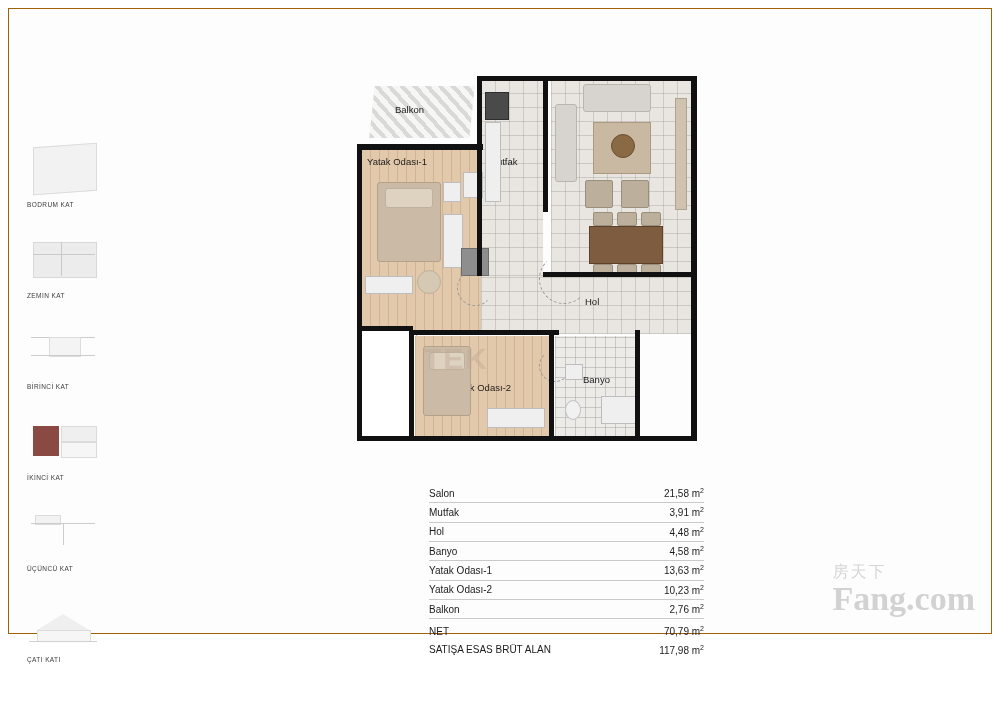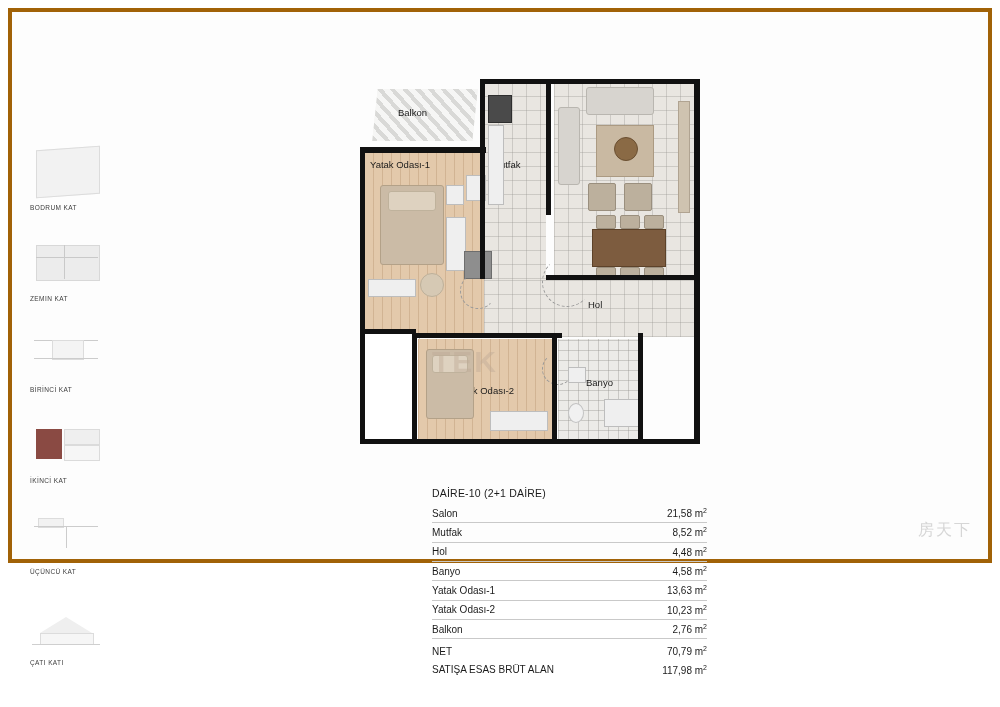--- a/index.html
+++ b/index.html
@@ -4,23 +4,23 @@
 <style>
   html,body{margin:0;padding:0;}
   body{
     width:1000px;height:707px;
     background:#ffffff;
     font-family:"Liberation Sans", sans-serif;
     position:relative;
     overflow:hidden;
   }
   .page{
-    position:absolute;left:8px;top:8px;width:984px;height:555px;
+    position:absolute;left:8px;top:8px;width:984px;height:626px;
     background:#fdfdfd;
-    border:4px solid #a16207;
+    border:1px solid #a16207;
     box-sizing:border-box;
   }
 
   
   .rail{position:absolute;left:18px;top:130px;width:110px;}
   .thumb{position:relative;margin-bottom:22px;}
   .thumb-box{width:72px;height:58px;position:relative;}
   .thumb-label{
     font-size:6.5px;letter-spacing:.4px;color:#3b3b3b;
     margin-top:4px;text-transform:uppercase;
@@ -247,34 +247,33 @@
     <div class="wall" style="left:18px;top:372px;width:340px;height:5px;"></div>
     <div class="wall" style="left:138px;top:12px;width:5px;height:200px;"></div>
     <div class="wall" style="left:204px;top:12px;width:5px;height:136px;"></div>
     <div class="wall" style="left:204px;top:208px;width:154px;height:5px;"></div>
     <div class="wall" style="left:70px;top:266px;width:150px;height:5px;"></div>
     <div class="wall" style="left:70px;top:266px;width:5px;height:110px;"></div>
     <div class="wall" style="left:210px;top:266px;width:5px;height:110px;"></div>
     <div class="wall" style="left:296px;top:266px;width:5px;height:110px;"></div>
     <div class="wall" style="left:18px;top:262px;width:56px;height:5px;"></div>
 
-    <div class="watermark-tek" style="left:84px;top:278px;margin-left:6px;">TEK</div>
+    <div class="watermark-tek" style="left:84px;top:278px;">TEK</div>
   </div>
 
   <div class="table-wrap">
-    <div class="table-title">DAİRE-10  (2+1 DAİRE)</div>
     <table>
       <tbody>
         <tr>
           <td>Salon</td>
           <td class="val"><span>21,58 m</span><sup>2</sup></td>
         </tr>
         <tr>
           <td>Mutfak</td>
-          <td class="val"><span>8,52 m</span><sup>2</sup></td>
+          <td class="val"><span>3,91 m</span><sup>2</sup></td>
         </tr>
         <tr>
           <td>Hol</td>
           <td class="val"><span>4,48 m</span><sup>2</sup></td>
         </tr>
         <tr>
           <td>Banyo</td>
           <td class="val"><span>4,58 m</span><sup>2</sup></td>
         </tr>
         <tr>
@@ -296,15 +295,16 @@
         <tr class="bold">
           <td>SATIŞA ESAS BRÜT ALAN</td>
           <td class="val"><span>117,98 m</span><sup>2</sup></td>
         </tr>
       </tbody>
     </table>
   </div>
 
   <div class="fang">
     <div class="cn">房天下</div>
+    <div class="en">Fang.com</div>
   </div>
 
 </div>
 
 </body></html>

